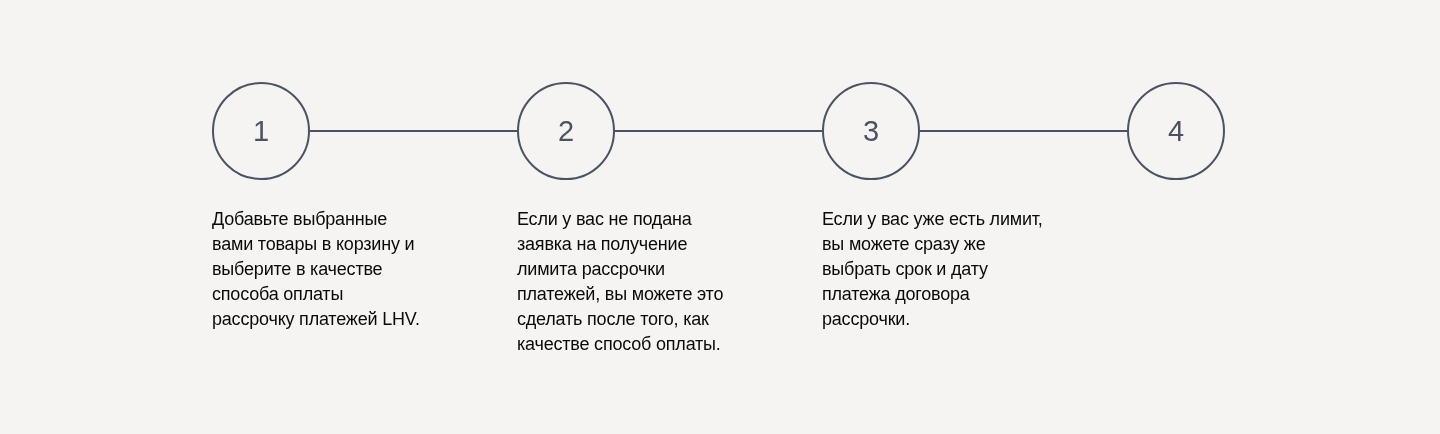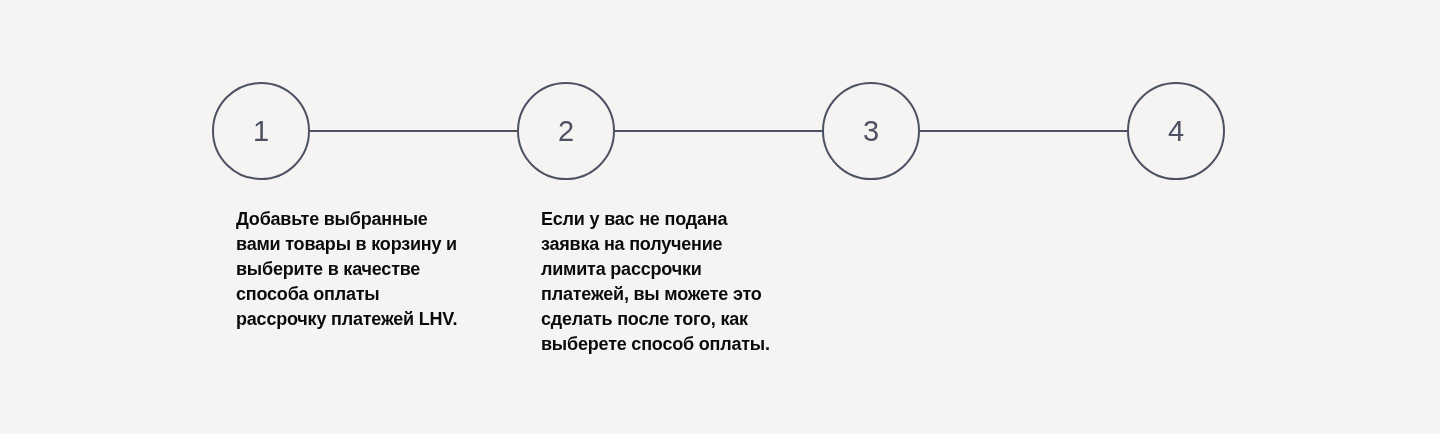--- a/index.html
+++ b/index.html
@@ -39,25 +39,24 @@
   .circle .num {
     font-size: 29px;
     font-weight: 400;
     color: #4d5263;
     line-height: 1;
   }
   .desc {
     margin-top: 27px;
     font-size: 18px;
     line-height: 25px;
-    font-weight: bold;
+    font-weight: normal;
     color: #0a0a0a;
     letter-spacing: -0.2px;
     white-space: pre;
-    margin-left: 24px;
   }
   .connector {
     position: absolute;
     top: 130px;
     height: 2px;
     background: #4d5263;
   }
   .connector.c1 { left: 310px; width: 207px; }
   .connector.c2 { left: 615px; width: 207px; }
   .connector.c3 { left: 920px; width: 207px; }
@@ -86,27 +85,32 @@
 
     <div class="step">
       <div class="circle">
         <span class="num">2</span>
       </div>
       <div class="desc">Если у вас не подана
 заявка на получение
 лимита рассрочки
 платежей, вы можете это
 сделать после того, как
-выберете способ оплаты.</div>
+качестве способ оплаты.</div>
     </div>
 
     <div class="step">
       <div class="circle">
         <span class="num">3</span>
       </div>
+      <div class="desc">Если у вас уже есть лимит,
+вы можете сразу же
+выбрать срок и дату
+платежа договора
+рассрочки.</div>
     </div>
 
     <div class="step">
       <div class="circle">
         <span class="num">4</span>
       </div>
     </div>
 
   </div>
 </div>

